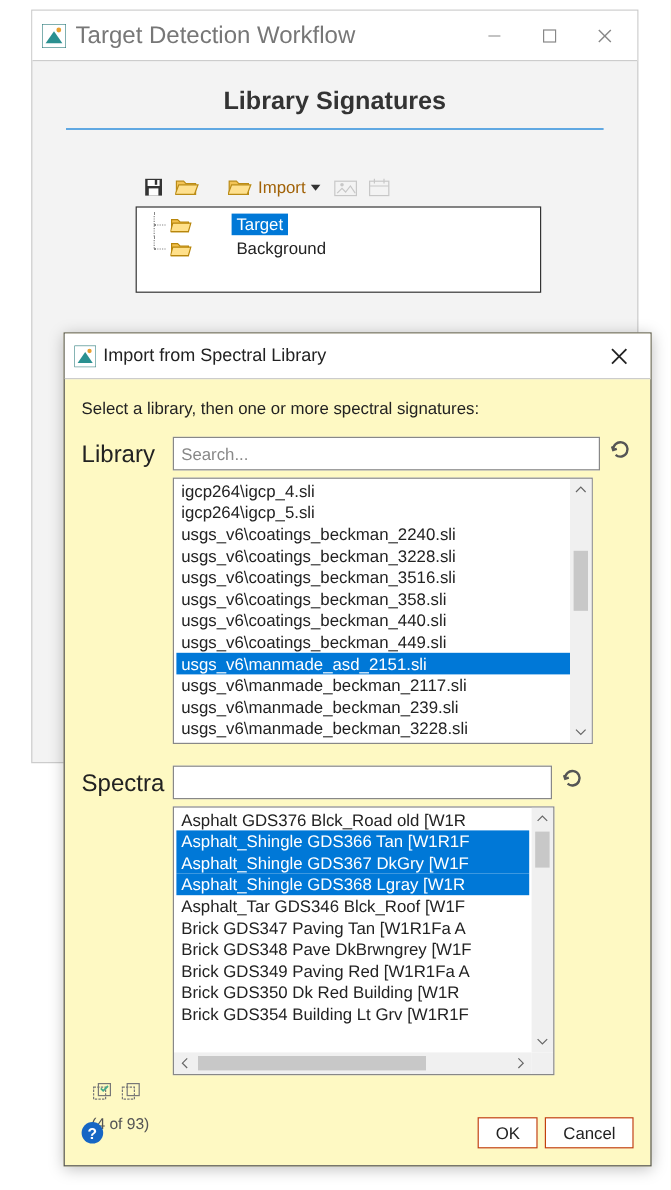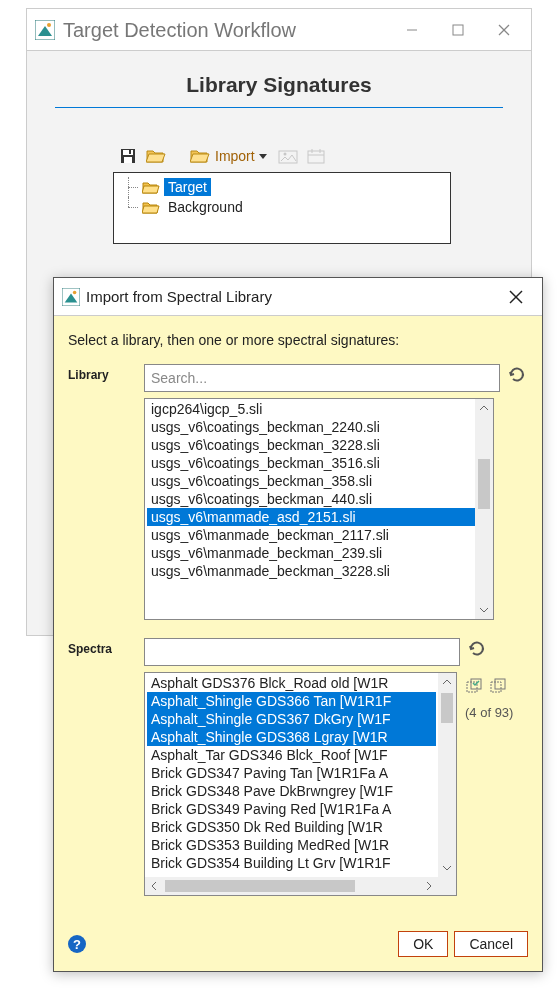--- a/index.html
+++ b/index.html
@@ -120,21 +120,21 @@
     border-top:1px dotted #888;
   }
   .tree-dots::after {
     content:"";
     position:absolute;
     left:8px; top:0; height:20px;
     border-left:1px dotted #888;
   }
   .tree-row.last .tree-dots::after{ height:10px; }
   .tree-row .folder-ic { margin-right:4px; }
-  .tree-row .lbl { padding: 1px 4px; }
+  .tree-row .lbl { padding: 1px 4px; margin-left: 29px; }
   .tree-row .lbl.selected { background:#0078d7; color:#fff; }
   
   .win-dialog {
     position: absolute;
     left: 53px;
     top: 277px;
     width: 490px;
     height: 695px;
     border: 1px solid #555;
     background: #fef9c3;
@@ -149,32 +149,32 @@
     border-bottom: 1px solid #ccc;
   }
   .dialog-titlebar .title { flex:1; font-size:15px; color:#222; margin-left:6px;}
   .close-x {
     width:40px; height:34px;
     display:flex; align-items:center; justify-content:center;
   }
   .dialog-body { padding: 16px 14px 10px 14px; }
   .instruction { font-size:14px; margin-bottom:16px; }
   .row { display:flex; align-items:flex-start; margin-bottom:6px; }
-  .row .lbl-col { width:76px; font-size:12px; padding-top:4px;font-weight:bold;}
+  .row .lbl-col { width:76px; font-size:20px; padding-top:4px;}
   .row .ctrl-col { flex:1; display:flex; align-items:flex-start; gap:6px;}
   .search-input {
     flex:1; height:28px; border:1px solid #888;
     padding:4px 6px; font-size:14px; color:#333;
     background:#fff;
   }
   .search-input::placeholder{color:#888;}
   .refresh-btn {
     width:22px;height:22px;display:flex;align-items:center;justify-content:center;
   }
-  .listbox-wrap { display:flex; }
+  .listbox-wrap { display:flex;flex-direction:column; }
   .listbox {
     border:1px solid #888;
     background:#fff;
     font-size:14px;
     line-height:18px;
     overflow:hidden;
     position:relative;
   }
   .listbox.lib { width:350px; height:222px; margin-left:76px;}
   .listbox.spec { width:318px; height:224px; margin-left:76px;}
@@ -354,26 +354,28 @@
           <svg width="20" height="18" viewBox="0 0 20 18">
               <path d="M4 9 a6 6 0 1 1 2 4" fill="none" stroke="#555" stroke-width="2"></path>
               <path d="M3 6 l1 3 l3 -1" fill="none" stroke="#555" stroke-width="2"></path>
             </svg>
         </div>
       </div>
     </div>
 
     <div class="listbox lib">
       <div class="inner" id="lib-inner">
+          <div class="item">igcp264\igcp_4.sli</div>
           <div class="item">igcp264\igcp_5.sli</div>
           <div class="item">usgs_v6\coatings_beckman_2240.sli</div>
           <div class="item">usgs_v6\coatings_beckman_3228.sli</div>
           <div class="item">usgs_v6\coatings_beckman_3516.sli</div>
           <div class="item">usgs_v6\coatings_beckman_358.sli</div>
           <div class="item">usgs_v6\coatings_beckman_440.sli</div>
+          <div class="item">usgs_v6\coatings_beckman_449.sli</div>
           <div class="item sel">usgs_v6\manmade_asd_2151.sli</div>
           <div class="item">usgs_v6\manmade_beckman_2117.sli</div>
           <div class="item">usgs_v6\manmade_beckman_239.sli</div>
           <div class="item">usgs_v6\manmade_beckman_3228.sli</div>
         </div>
       <div class="vscroll">
         <div class="arrow">
             <svg width="10" height="10">
               <path d="M1 7 L5 3 L9 7" fill="none" stroke="#666"></path>
             </svg>
@@ -409,21 +411,20 @@
         <div class="inner" id="spec-inner" style="position:absolute;top:0;left:0;right:18px;bottom:18px;overflow:hidden;padding:1px 2px;">
             <div class="item">Asphalt GDS376 Blck_Road old [W1R</div>
             <div class="item sel">Asphalt_Shingle GDS366 Tan [W1R1F</div>
             <div class="item sel">Asphalt_Shingle GDS367 DkGry [W1F</div>
             <div class="item sel">Asphalt_Shingle GDS368 Lgray [W1R</div>
             <div class="item">Asphalt_Tar GDS346 Blck_Roof [W1F</div>
             <div class="item">Brick GDS347 Paving Tan [W1R1Fa A</div>
             <div class="item">Brick GDS348 Pave DkBrwngrey [W1F</div>
             <div class="item">Brick GDS349 Paving Red [W1R1Fa A</div>
             <div class="item">Brick GDS350 Dk Red Building [W1R</div>
-            <div class="item">Brick GDS353 Building MedRed [W1R</div>
             <div class="item">Brick GDS354 Building Lt Grv [W1R1F</div>
           </div>
         <div class="vscroll" style="bottom:18px">
           <div class="arrow">
               <svg width="10" height="10">
                 <path d="M1 7 L5 3 L9 7" fill="none" stroke="#666"></path>
               </svg>
             </div>
           <div class="track">
               <div class="thumb" style="top:2px;height:30px;"></div>

